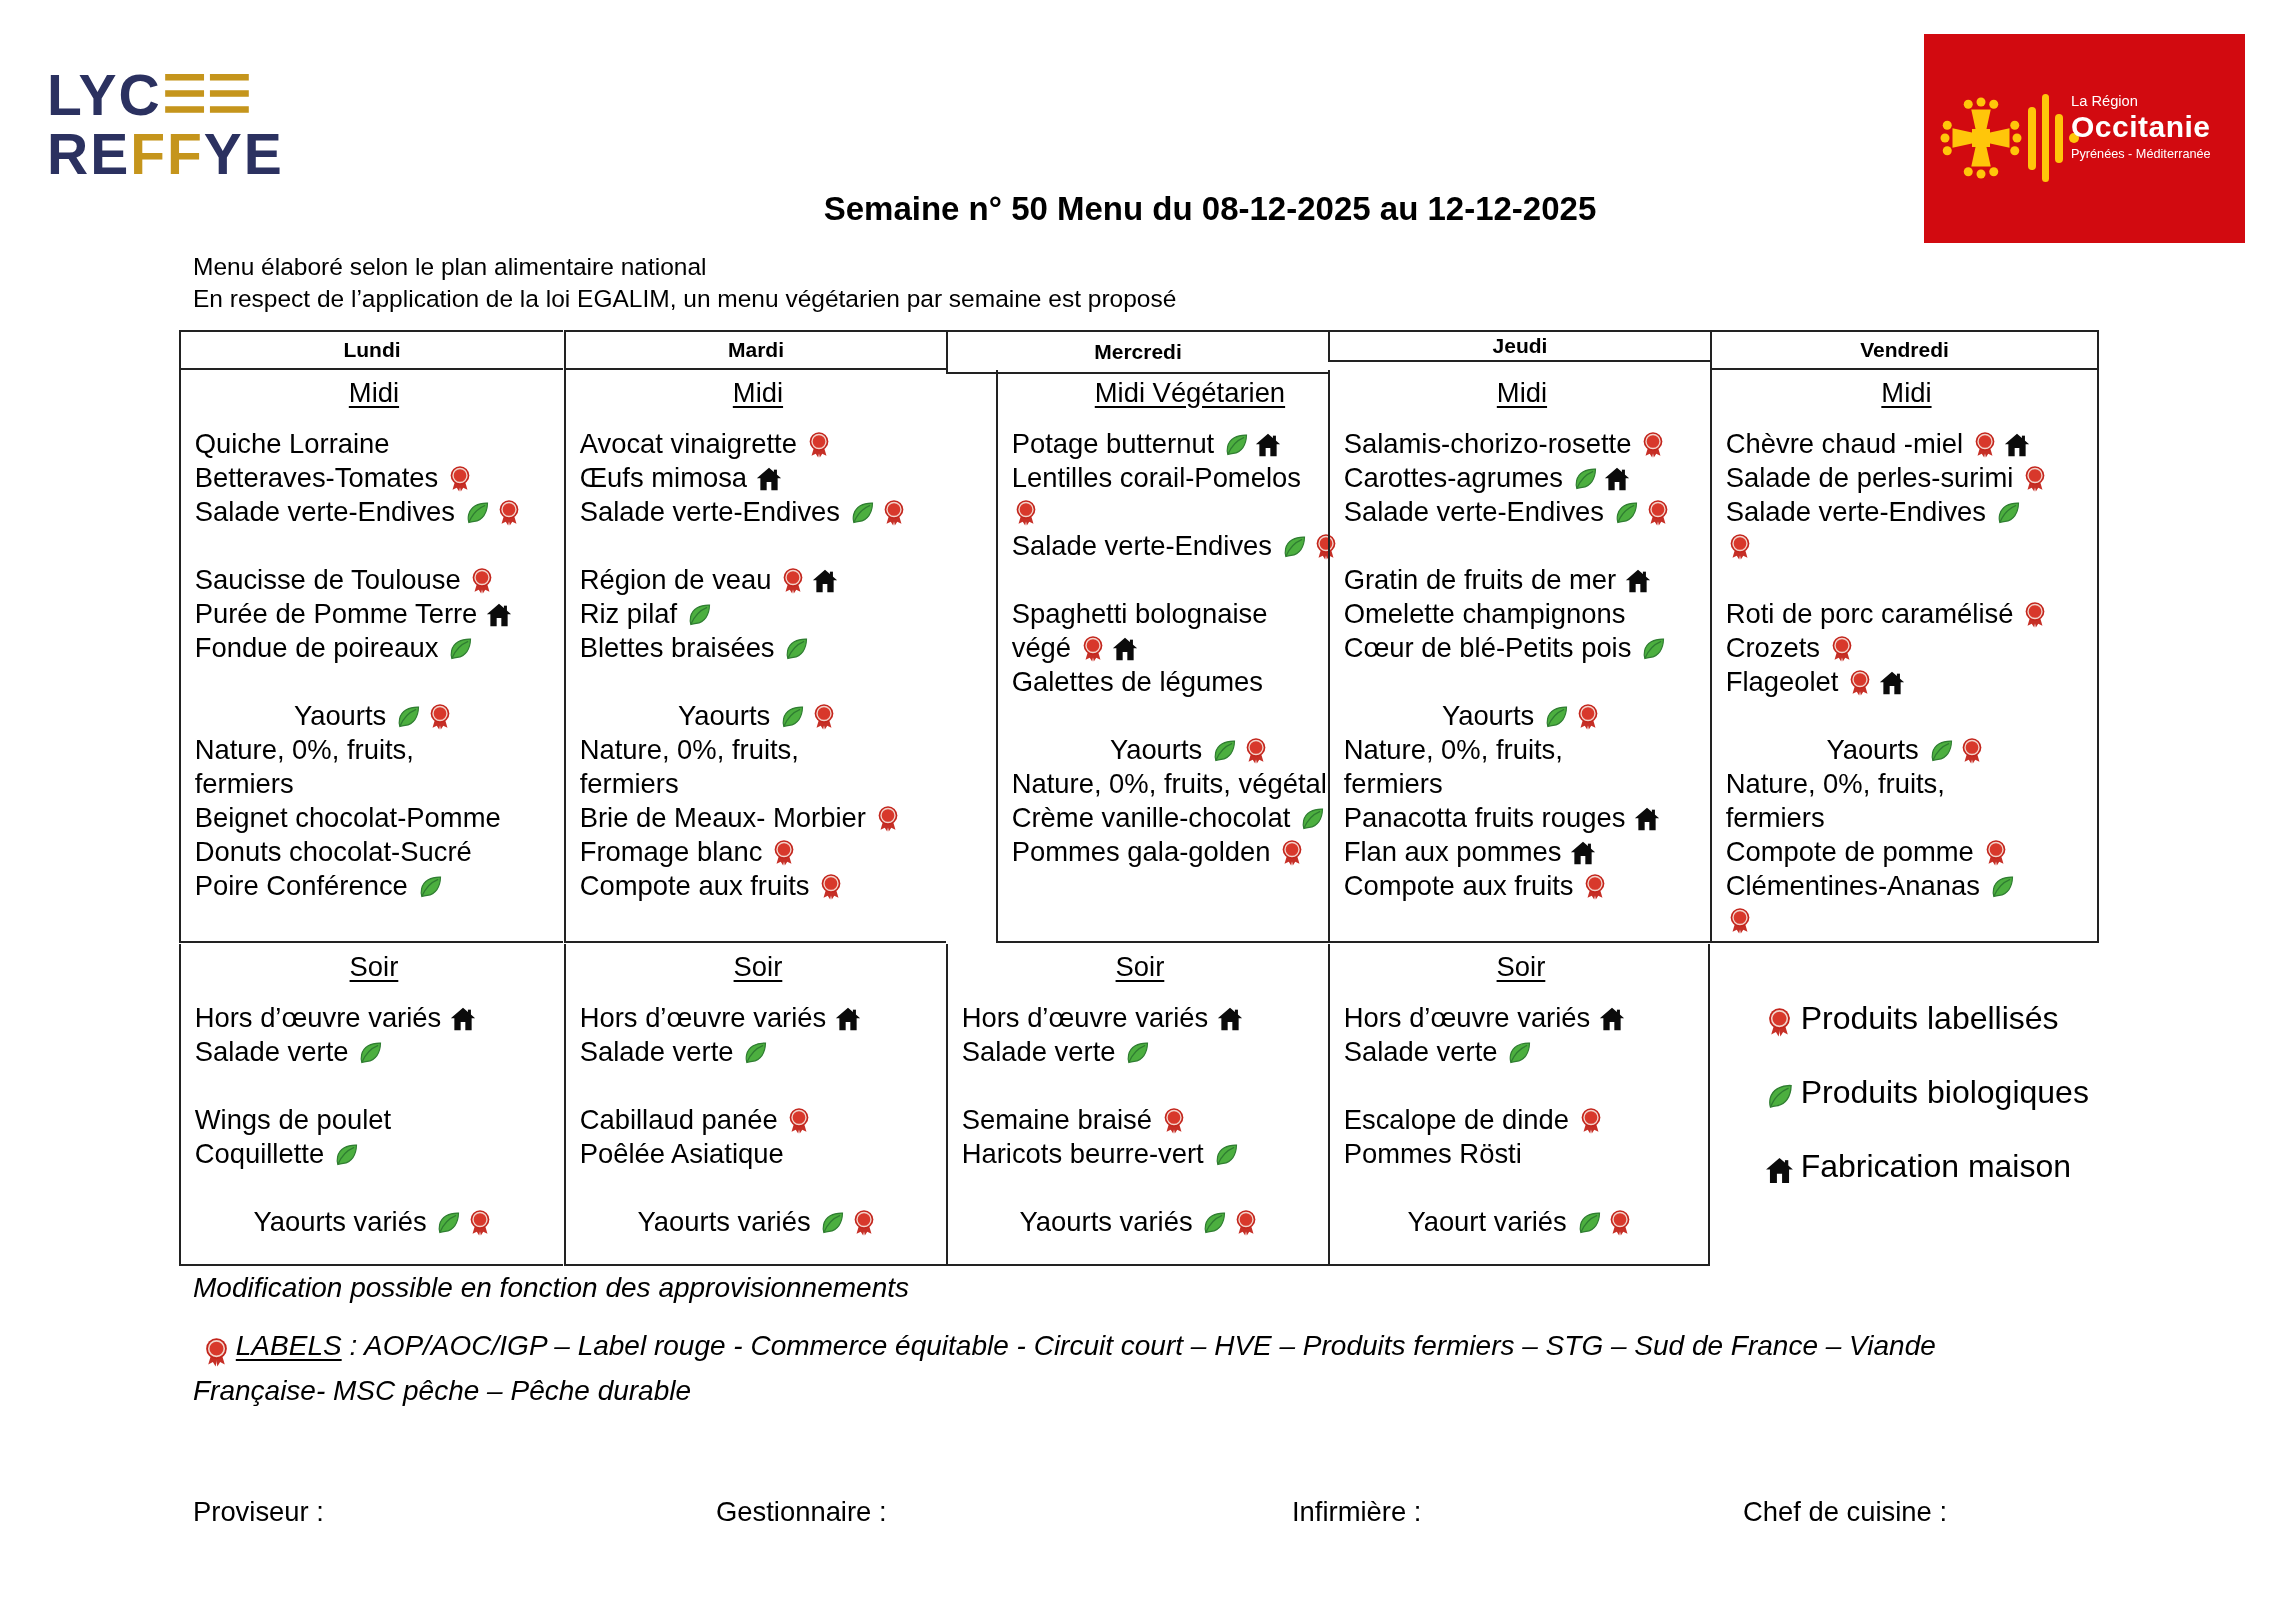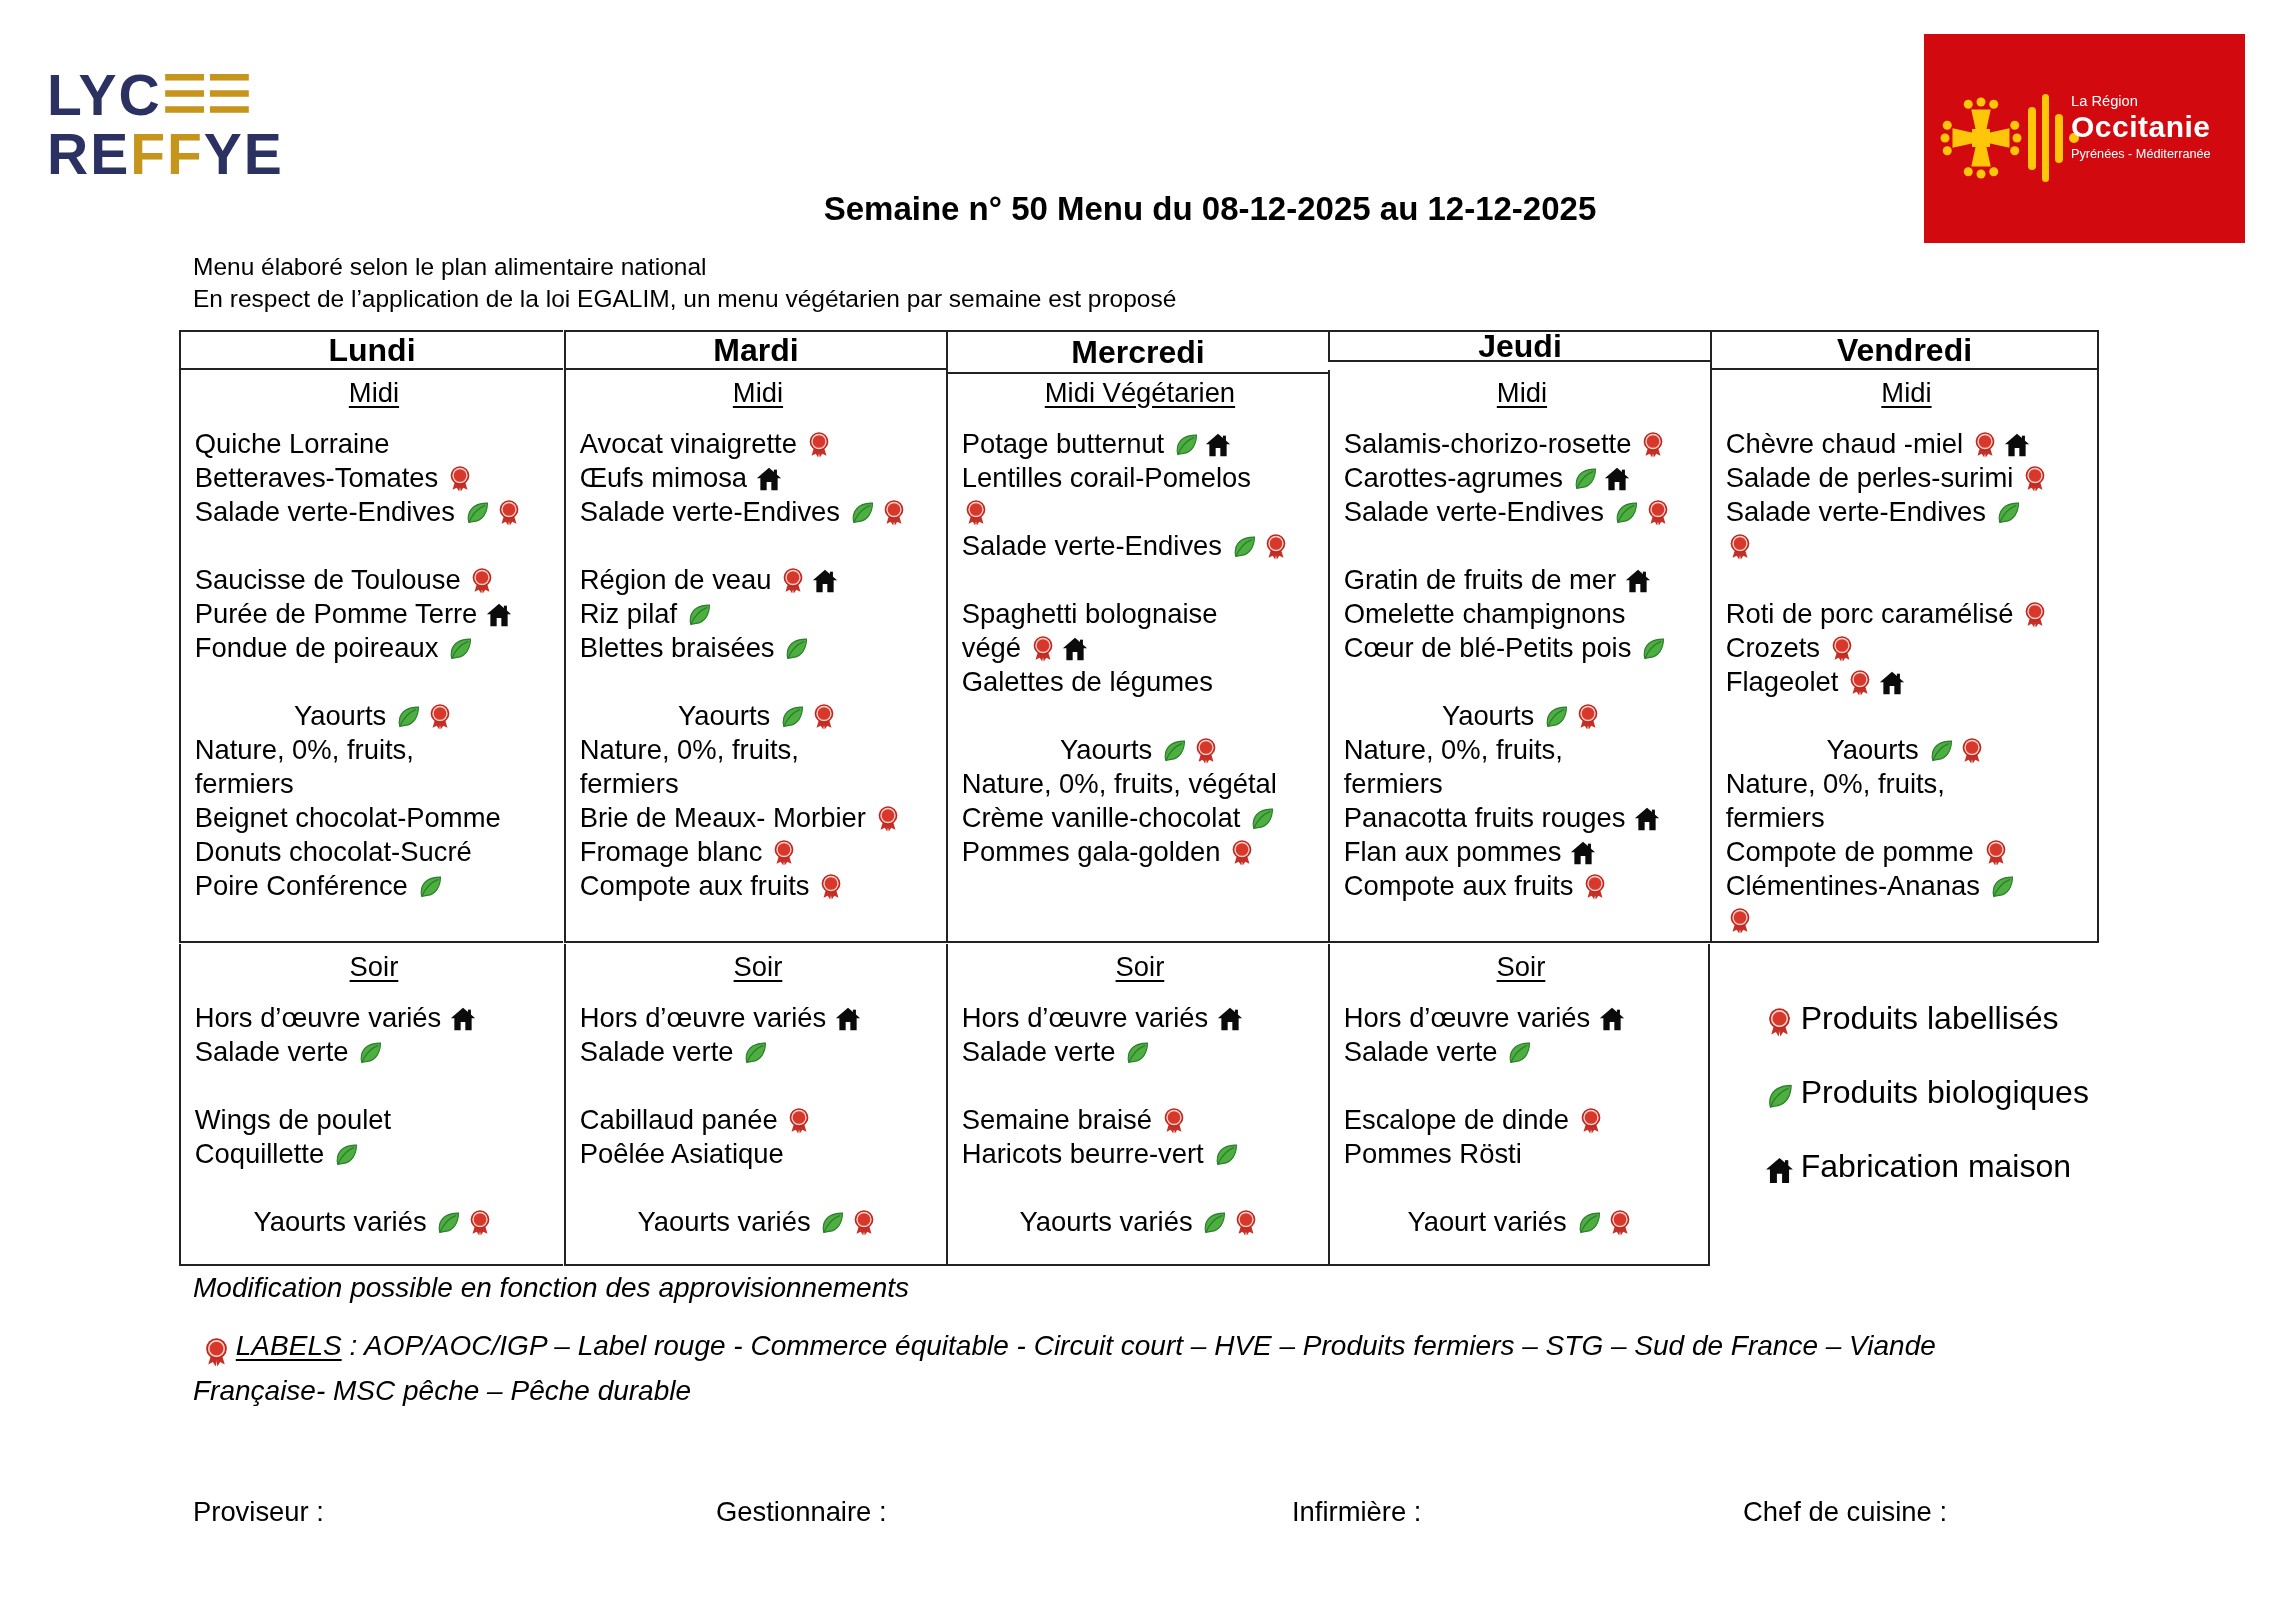--- a/index.html
+++ b/index.html
@@ -28,21 +28,21 @@
   
   .title{position:absolute;left:127px;right:0;top:190px;text-align:center;font-size:33px;font-weight:bold;}
   .intro1{position:absolute;left:193px;top:253px;font-size:24.5px;}
   .intro2{position:absolute;left:193px;top:285px;font-size:24.5px;}
 
   
   .cell{position:absolute;box-sizing:border-box;border-left:2px solid #222;border-bottom:2px solid #222;
         padding:5.9px 9.8px 0 13.7px;font-size:27.4px;line-height:34px;overflow:hidden;}
   .cell.rb{border-right:2px solid #222;}
   .dayhdr{border-top:2px solid #222;display:flex;align-items:center;justify-content:center;
-          padding:0;font-weight:bold;font-size:32px;}
+          padding:0;font-weight:bold;font-size:21px;}
   .meal-label{text-align:center;margin-bottom:17.6px;}
   .meal-label .u{text-decoration:underline;text-underline-offset:3.9px;}
   .line{min-height:34px;white-space:nowrap;}
   .line.center{text-align:center;}
   .icon{display:inline-block;width:28px;height:28px;vertical-align:-5.9px;margin-left:7.8px;}
   .icon + .icon{margin-left:3.9px;}
   .line .icon:first-child{margin-left:0;}
 
   
   .legend{position:absolute;left:1756px;top:1000px;}
@@ -287,21 +287,21 @@
           </svg><svg class="icon" viewBox="0 0 24 24">
             <path d="M8.2 12.5 L5.6 21.3 L9.2 19.4 L11.3 22.8 L13 14.2 Z" fill="#c62f26"></path>
             <path d="M15.8 12.5 L18.4 21.3 L14.8 19.4 L12.7 22.8 L11 14.2 Z" fill="#c62f26"></path>
             <circle cx="12" cy="9" r="8" fill="#c3251c"></circle>
             <circle cx="12" cy="9" r="6" fill="#d8382b" stroke="#f3d4cb" stroke-width="1.2"></circle>
           </svg></div>
       </div>
       <div class="cell dayhdr" style="left: 946px; top: 330px; width: 382px; height: 44px; text-align: center;">
         <span>Mercredi</span>
       </div>
-      <div class="cell" style="left: 946px; top: 370px; width: 382px; height: 573px;">
+      <div class="cell" style="left: 996px; top: 370px; width: 382px; height: 573px;">
         <div class="meal-label"><span class="u">Midi Végétarien</span></div>
         <div class="line"><span>Potage butternut</span><svg class="icon" viewBox="0 0 24 24">
             <path d="M21 3.5 C13 3.2 6.3 6.8 4.8 13.5 C4.2 16.3 4.6 18.9 5 20.2 C5.8 19.9 7.6 19.4 9.6 19.2 C16.8 18.4 20.8 12 21 3.5 Z" fill="#4caf3f" stroke="#2f7d31" stroke-width="1"></path>
             <path d="M5.2 19.8 C8 13 13 8 19 5.5" fill="none" stroke="#2f7d31" stroke-width="1.1"></path>
           </svg><svg class="icon" viewBox="0 0 24 24">
             <path d="M12 2.4 L1.6 11.3 L4.6 11.3 L4.6 21.6 L10 21.6 L10 14.6 L14 14.6 L14 21.6 L19.4 21.6 L19.4 11.3 L22.4 11.3 Z" fill="#0b0b0b"></path>
             <rect x="16.2" y="4" width="2.6" height="4.6" fill="#0b0b0b"></rect>
           </svg></div>
         <div class="line"><span>Lentilles corail-Pomelos</span></div>
         <div class="line"><svg class="icon" viewBox="0 0 24 24">

